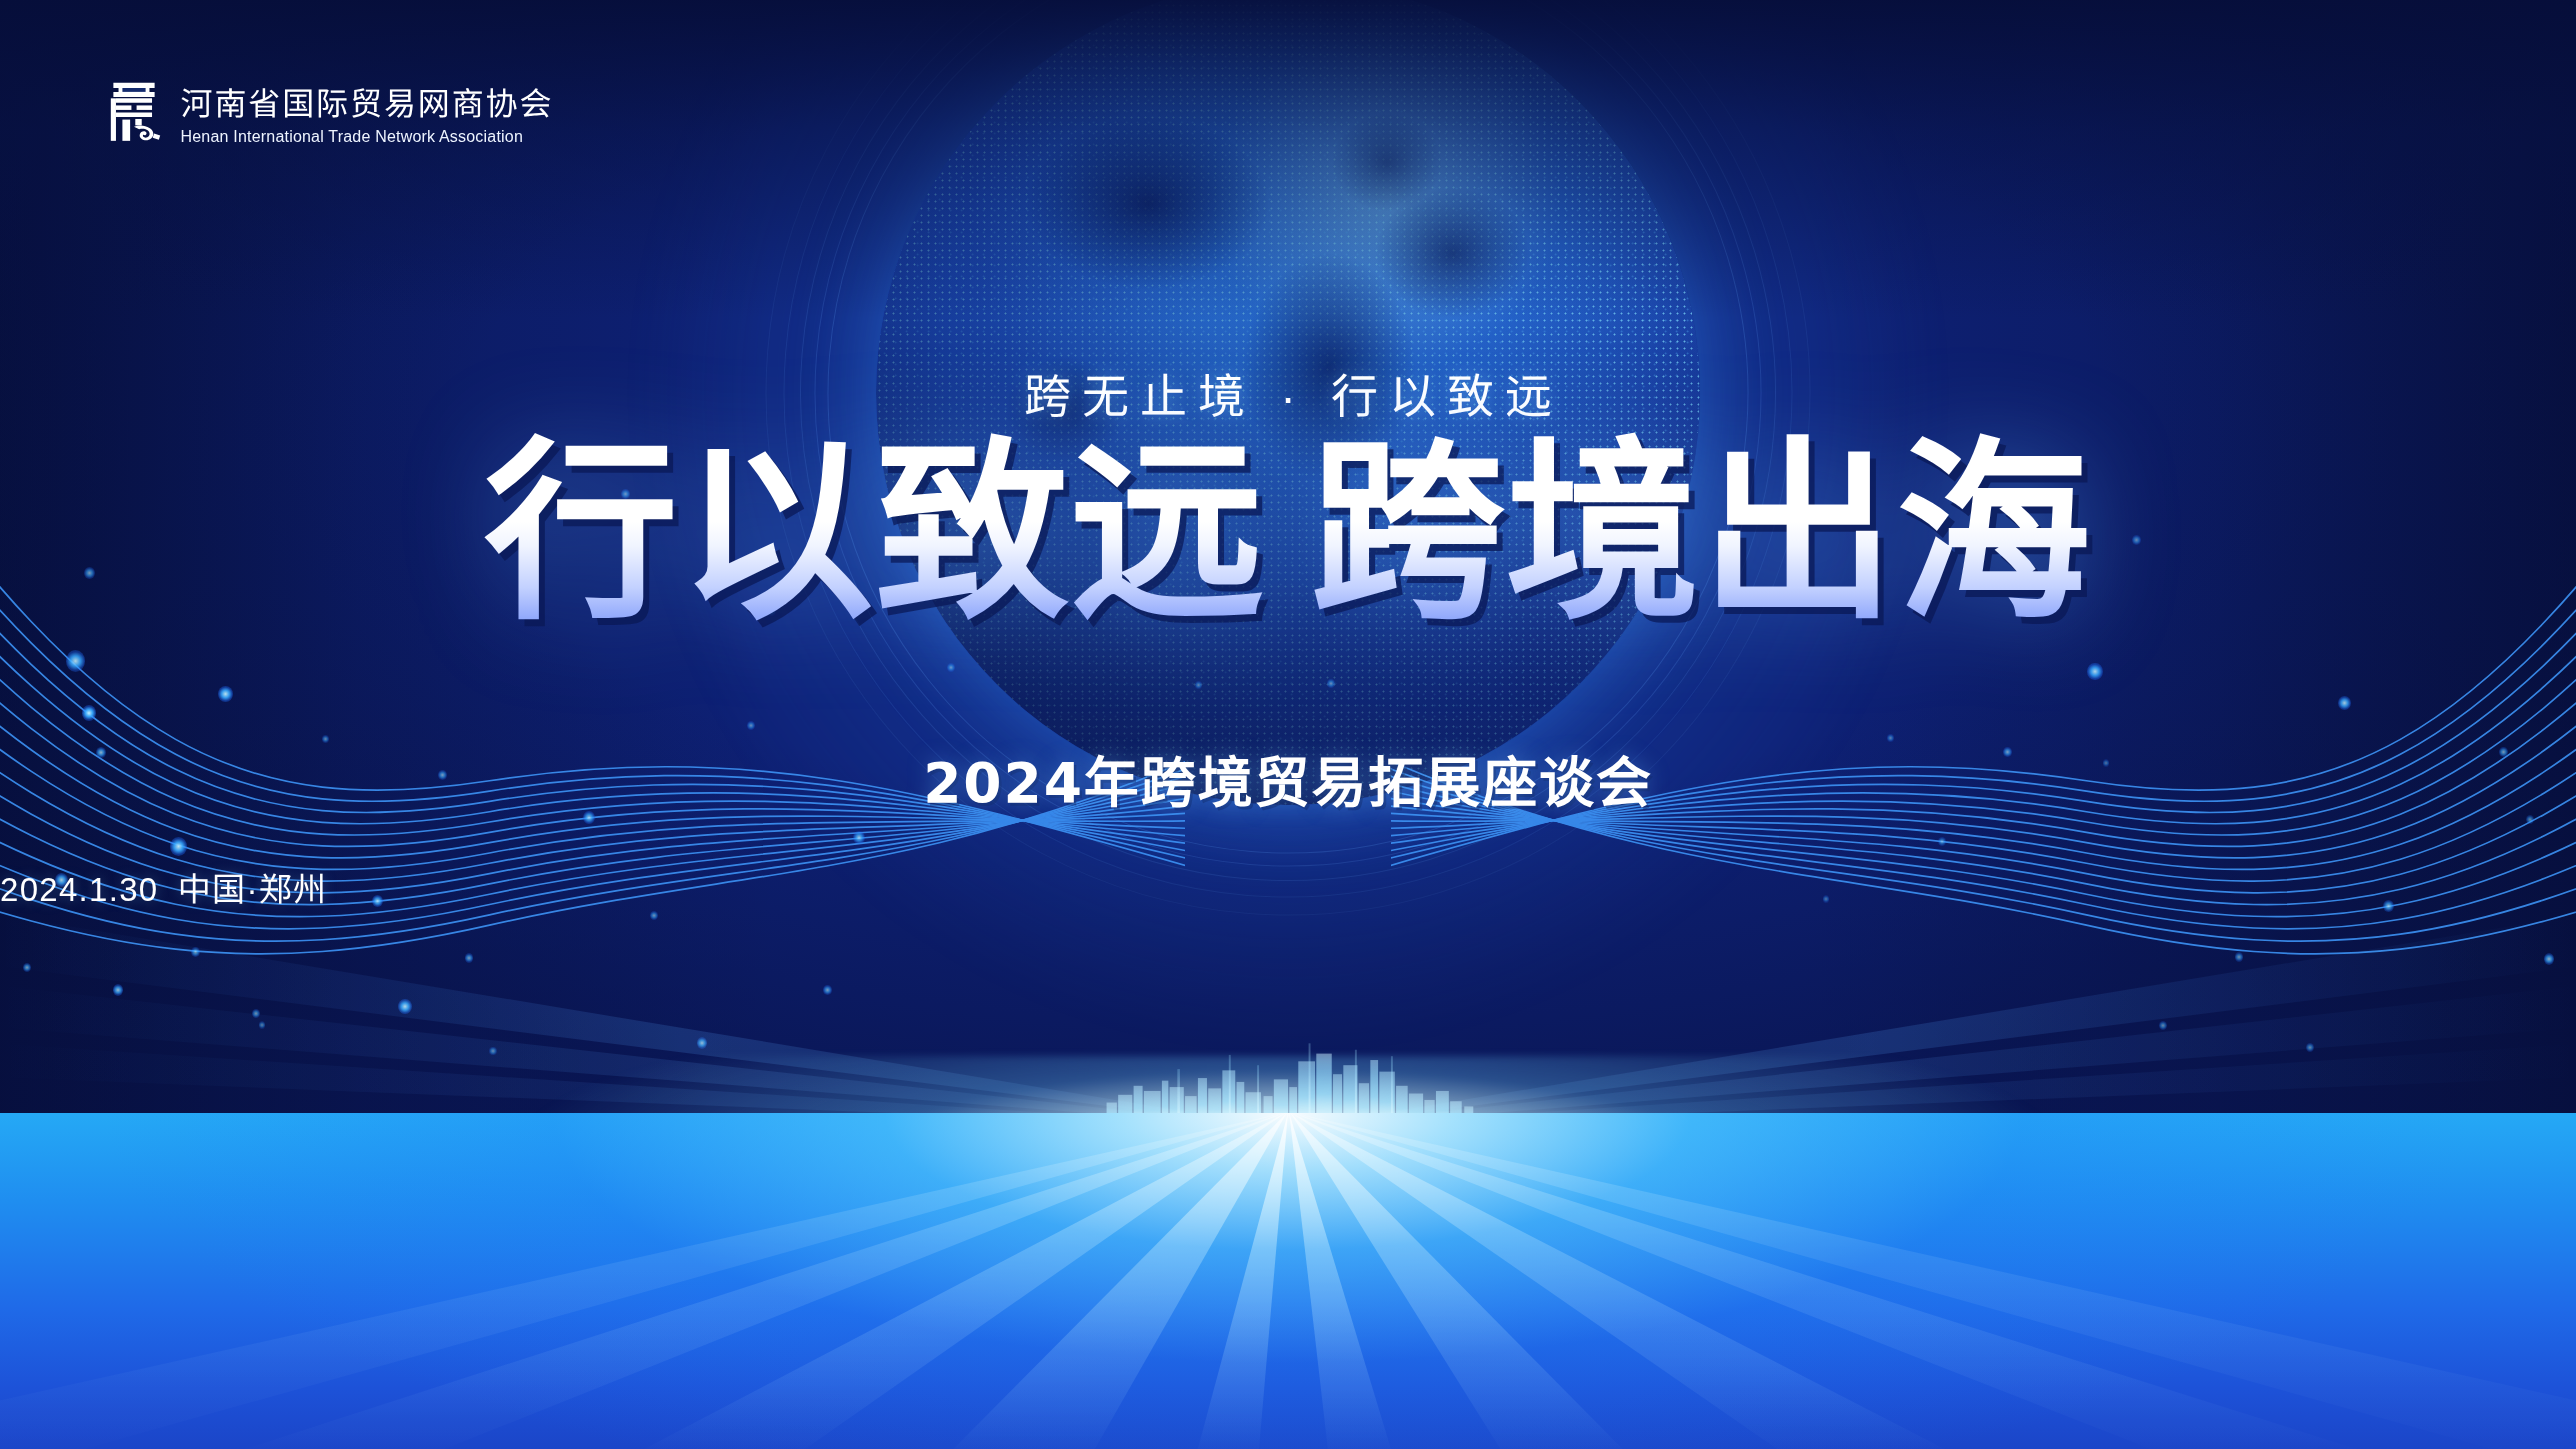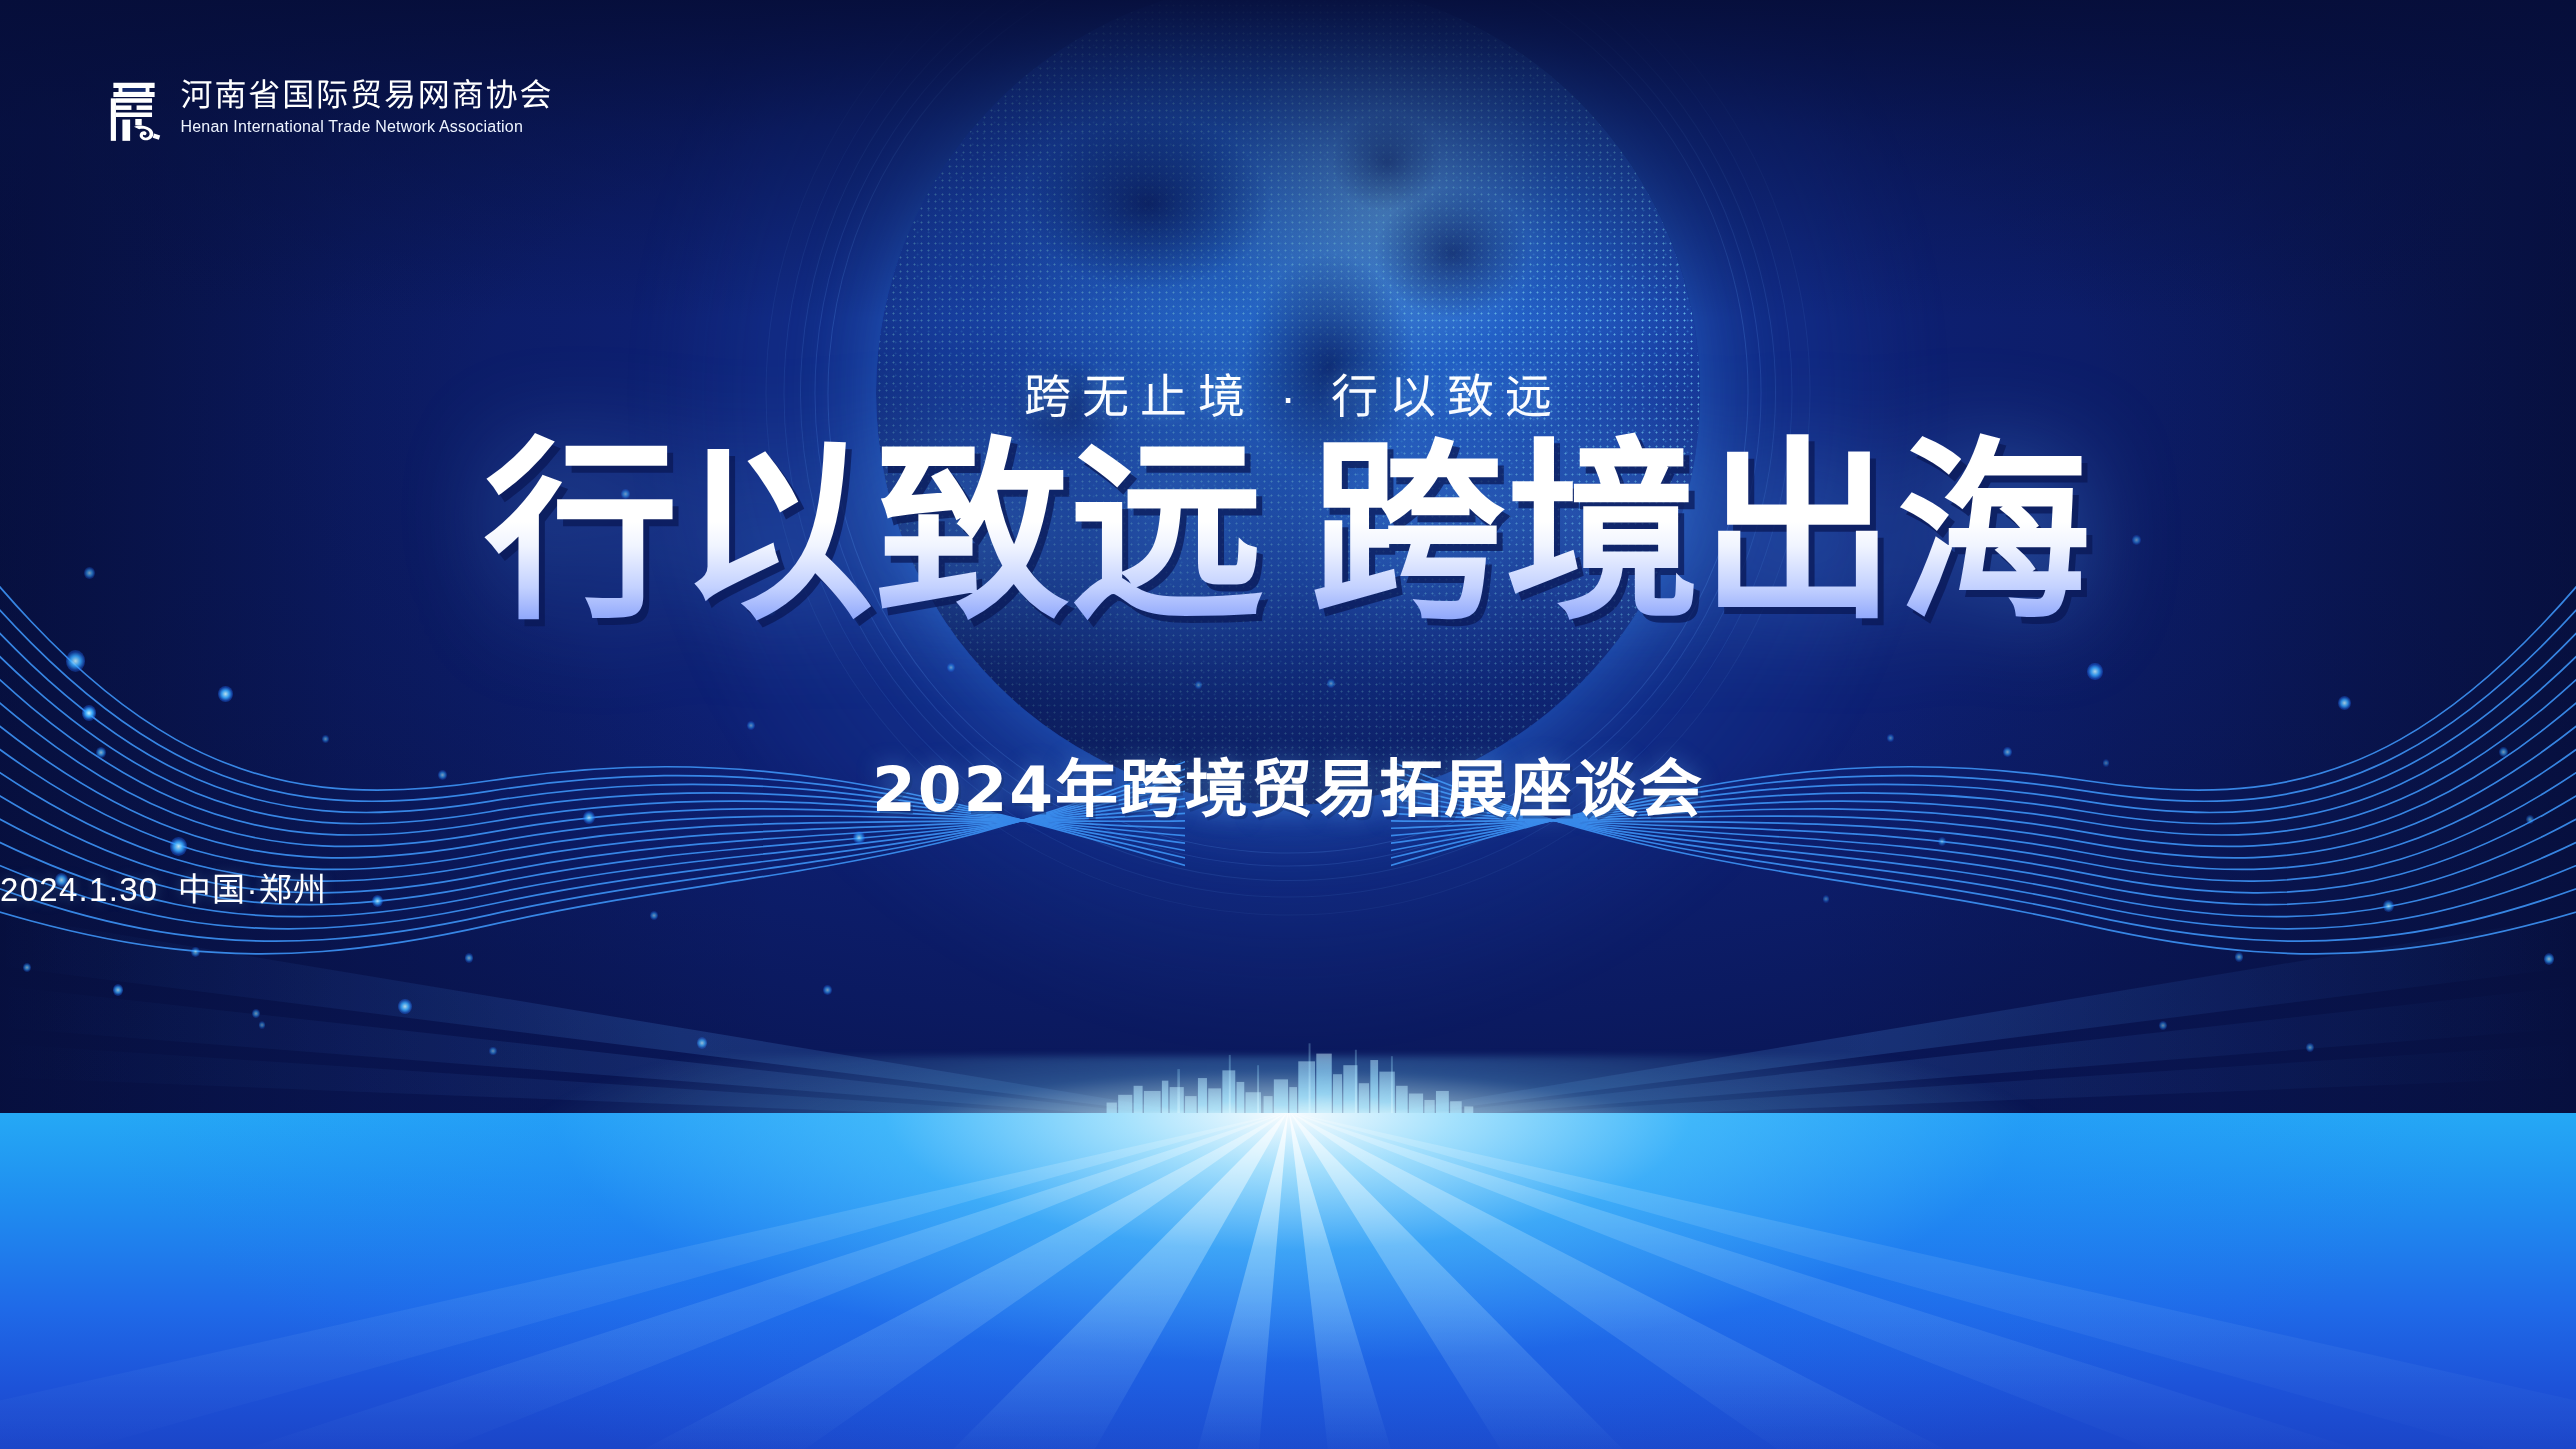--- a/index.html
+++ b/index.html
@@ -112,21 +112,21 @@
   }
   #upper-rays{
     position:absolute;left:0;right:0;top:889px;height:245px;mix-blend-mode:screen;opacity:.85;
   }
 
   
   #city{position:absolute;left:1095px;top:1024px;width:386px;height:103px;}
 
   
   #logo{
-    position:absolute;left:103px;top:79px;display:flex;align-items:flex-start;gap:15.5px;
+    position:absolute;left:103px;top:79px;display:flex;align-items:flex-end;gap:15.5px;
   }
   #logo-mark{width:62px;height:67px;flex:none;}
   #logo-cn{
     color:#ffffff;font-size:32px;letter-spacing:1.9px;line-height:1.06;font-weight:400;white-space:nowrap;
   }
   #logo-en{
     color:#eef4ff;font-size:16px;letter-spacing:0.2px;line-height:1.2;margin-top:4.5px;white-space:nowrap;
   }
 
   
@@ -142,21 +142,21 @@
     white-space:nowrap;
     background:linear-gradient(180deg,#ffffff 0%,#ffffff 44%,#f0f4ff 56%,#c3d1ff 76%,#8ea6fb 92%,#7e98f8 100%);
     -webkit-background-clip:text;background-clip:text;
     color:transparent;-webkit-text-fill-color:transparent;
     filter:drop-shadow(6.4px 7.7px 0 rgba(10,24,84,.72)) drop-shadow(0 0 45px rgba(90,170,255,.35));
     font-family:"DejaVu Sans","Liberation Sans",sans-serif;
   }
   #title .gap{display:inline-block;width:45px;}
   #subtitle{
     position:absolute;top:738px;left:0;right:0;text-align:center;
-    color:#ffffff;font-size:63px;font-weight:700;letter-spacing:1.9px;white-space:nowrap;
+    color:#ffffff;font-size:55px;font-weight:700;letter-spacing:1.9px;white-space:nowrap;
     text-shadow:0 0 22px rgba(110,190,255,.40), 2.6px 3.2px 0 rgba(12,30,95,.45);
     font-family:"DejaVu Sans","Liberation Sans",sans-serif;
   }
   #datebar{
     position:absolute;top:863px;left:0;right:0;text-align:left;
     color:#ffffff;font-size:33px;letter-spacing:1.3px;font-weight:400;white-space:nowrap;
     text-shadow:0 0 13px rgba(120,200,255,.35);
   }
   #datebar .sep{display:inline-block;width:19.3px;}
 </style>

